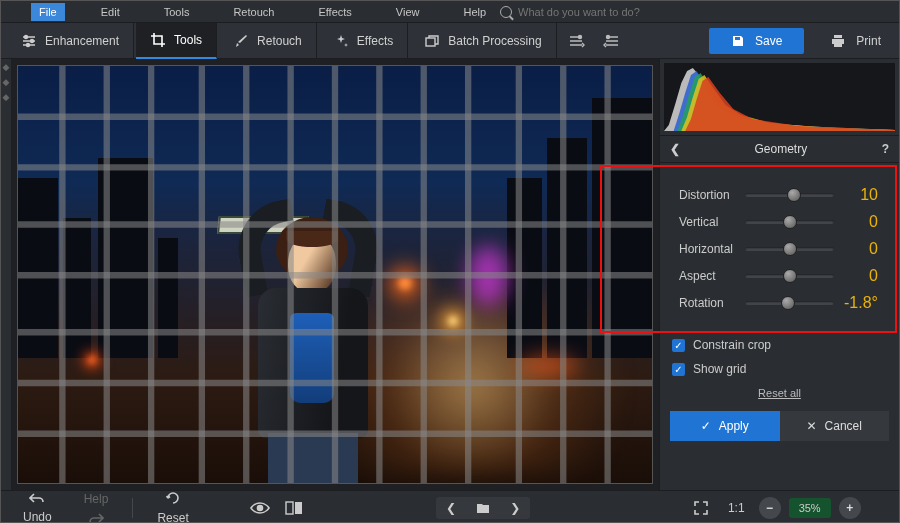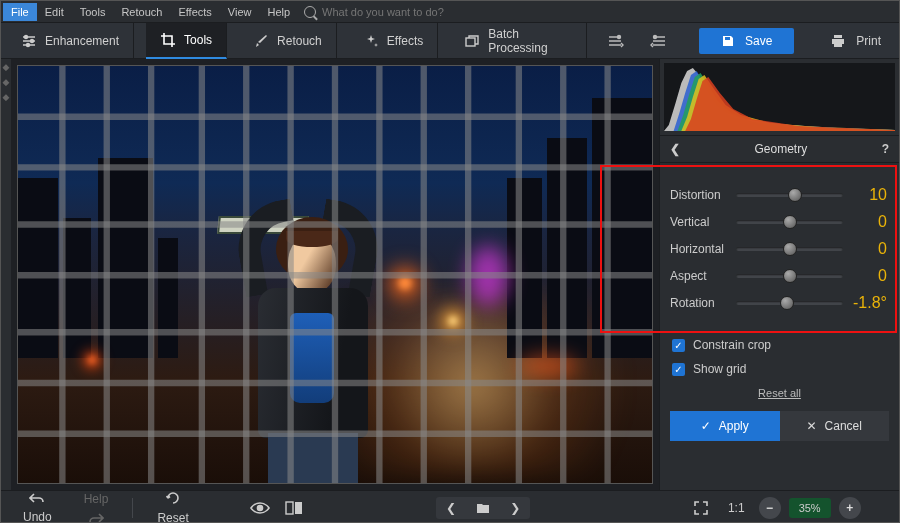--- a/index.html
+++ b/index.html
@@ -4,29 +4,29 @@
 <style>
 * { margin: 0; padding: 0; box-sizing: border-box; font-family: -apple-system, "Segoe UI", Arial, sans-serif; }
 body { background: #fff; }
 .app {
   width: 900px; height: 523px; position: relative;
   background: #2a2d31; border: 1px solid #555; overflow: hidden;
   box-shadow: 2px 2px 6px rgba(0,0,0,.4);
 }
 
 .menubar { height: 22px; background: #2a2d31; display: flex; align-items: center; padding: 0 2px; border-bottom: 1px solid #1b1d20; }
-.menubar .mitem { color: #c6c6c6; font-size: 11px; padding: 3px 8px; cursor: pointer; }
+.menubar .mitem { color: #c6c6c6; font-size: 11px; padding: 3px 8px; cursor: pointer; margin-left: 28px; }
 .menubar .mitem.active { background: #3b87d9; color: #fff; }
 .menubar .search { margin-left: 6px; display: flex; align-items: center; gap: 6px; }
 .menubar .search input { background: transparent; border: none; color: #888; font-size: 11px; outline: none; width: 200px; }
 .search-ico { width: 12px; height: 12px; border: 1.5px solid #aaa; border-radius: 50%; position: relative; }
 .search-ico::after { content: ""; position: absolute; width: 5px; height: 1.5px; background: #aaa; bottom: -2px; right: -3px; transform: rotate(45deg); }
 
 
-.toolbar { height: 36px; background: #2e3238; display: flex; align-items: center; padding: 0 6px; gap: 12px; border-bottom: 1px solid #1b1d20; }
+.toolbar { height: 36px; background: #2e3238; display: flex; align-items: center; padding: 0 6px; gap: 2px; border-bottom: 1px solid #1b1d20; }
 .tbtn { display: flex; align-items: center; gap: 8px; color: #d0d0d0; font-size: 12px; padding: 0 14px; height: 36px; cursor: pointer; border-right: 1px solid #1b1d20; }
 .tbtn.active { background: #1e2024; border-bottom: 2px solid #2f8ae0; color: #fff; }
 .tbtn .ico { width: 16px; height: 16px; display: inline-flex; align-items: center; justify-content: center; }
 .toolbar .spacer { flex: 1; }
 .round-btn { width: 28px; height: 28px; border-radius: 3px; display: flex; align-items: center; justify-content: center; cursor: pointer; color: #bbb; margin: 0 3px; }
 .save-btn { background: #1f74d4; color: #fff; padding: 6px 22px; font-size: 12px; display: flex; align-items: center; gap: 10px; border-radius: 2px; cursor: pointer; margin-right: 12px; }
 .print-btn { color: #d0d0d0; font-size: 12px; display: flex; align-items: center; gap: 10px; cursor: pointer; padding: 0 12px; }
 
 
 .main { display: flex; height: calc(523px - 22px - 36px - 34px); }
@@ -64,21 +64,21 @@
 .grid line{stroke:#888;stroke-opacity:.55;stroke-width:1}
 
 
 .panel { width: 240px; background: #2a2d31; border-left: 1px solid #1b1d20; display: flex; flex-direction: column; }
 .histogram { height: 68px; background: #15171a; margin: 4px; position: relative; overflow: hidden; }
 .hist-svg{width:100%;height:100%}
 .panel-header { display: flex; align-items: center; justify-content: space-between; padding: 6px 10px; color: #ddd; font-size: 12px; border-top:1px solid #1b1d20;border-bottom:1px solid #1b1d20;}
 .panel-header .back{cursor:pointer;color:#ccc;font-weight:bold}
 .panel-header .help{cursor:pointer;color:#ccc;font-weight:bold}
 .sliders { border: 2px solid #e11; margin: 2px 2px 0 -60px; padding: 10px 8px 10px 68px; position: relative; z-index: 5; }
-.srow { display: flex; align-items: center; gap: 8px; margin: 9px 0; }
+.srow { display: flex; align-items: center; gap: 8px; margin: 9px 9px; }
 .srow label { color: #ccc; font-size: 12px; width: 58px; flex-shrink:0; }
 .srow .track { flex: 1; height: 4px; background: #44474c; border-radius: 2px; position: relative; cursor: pointer; box-shadow: inset 0 1px 2px rgba(0,0,0,.6); }
 .srow .thumb { position: absolute; top: 50%; width: 14px; height: 14px; background: radial-gradient(circle at 35% 30%,#aaa,#555); border-radius: 50%; transform: translate(-50%,-50%); border:1px solid #222; }
 .srow .val { color: #eab308; font-size: 16px; width: 36px; text-align: right; flex-shrink:0;}
 .chk-row { display:flex;align-items:center;gap:8px;color:#ccc;font-size:12px;padding:5px 12px;cursor:pointer;}
 .chk{width:13px;height:13px;background:#1f74d4;display:flex;align-items:center;justify-content:center;color:#fff;font-size:10px;border-radius:2px}
 .reset-link{color:#bbb;font-size:11px;text-decoration:underline;text-align:center;padding:6px;cursor:pointer}
 .panel-actions{display:flex;gap:0;margin:6px 10px;}
 .pa-btn{flex:1;display:flex;align-items:center;justify-content:center;gap:8px;height:30px;font-size:12px;cursor:pointer;color:#ddd}
 .pa-apply{background:#1f74d4;color:#fff}

